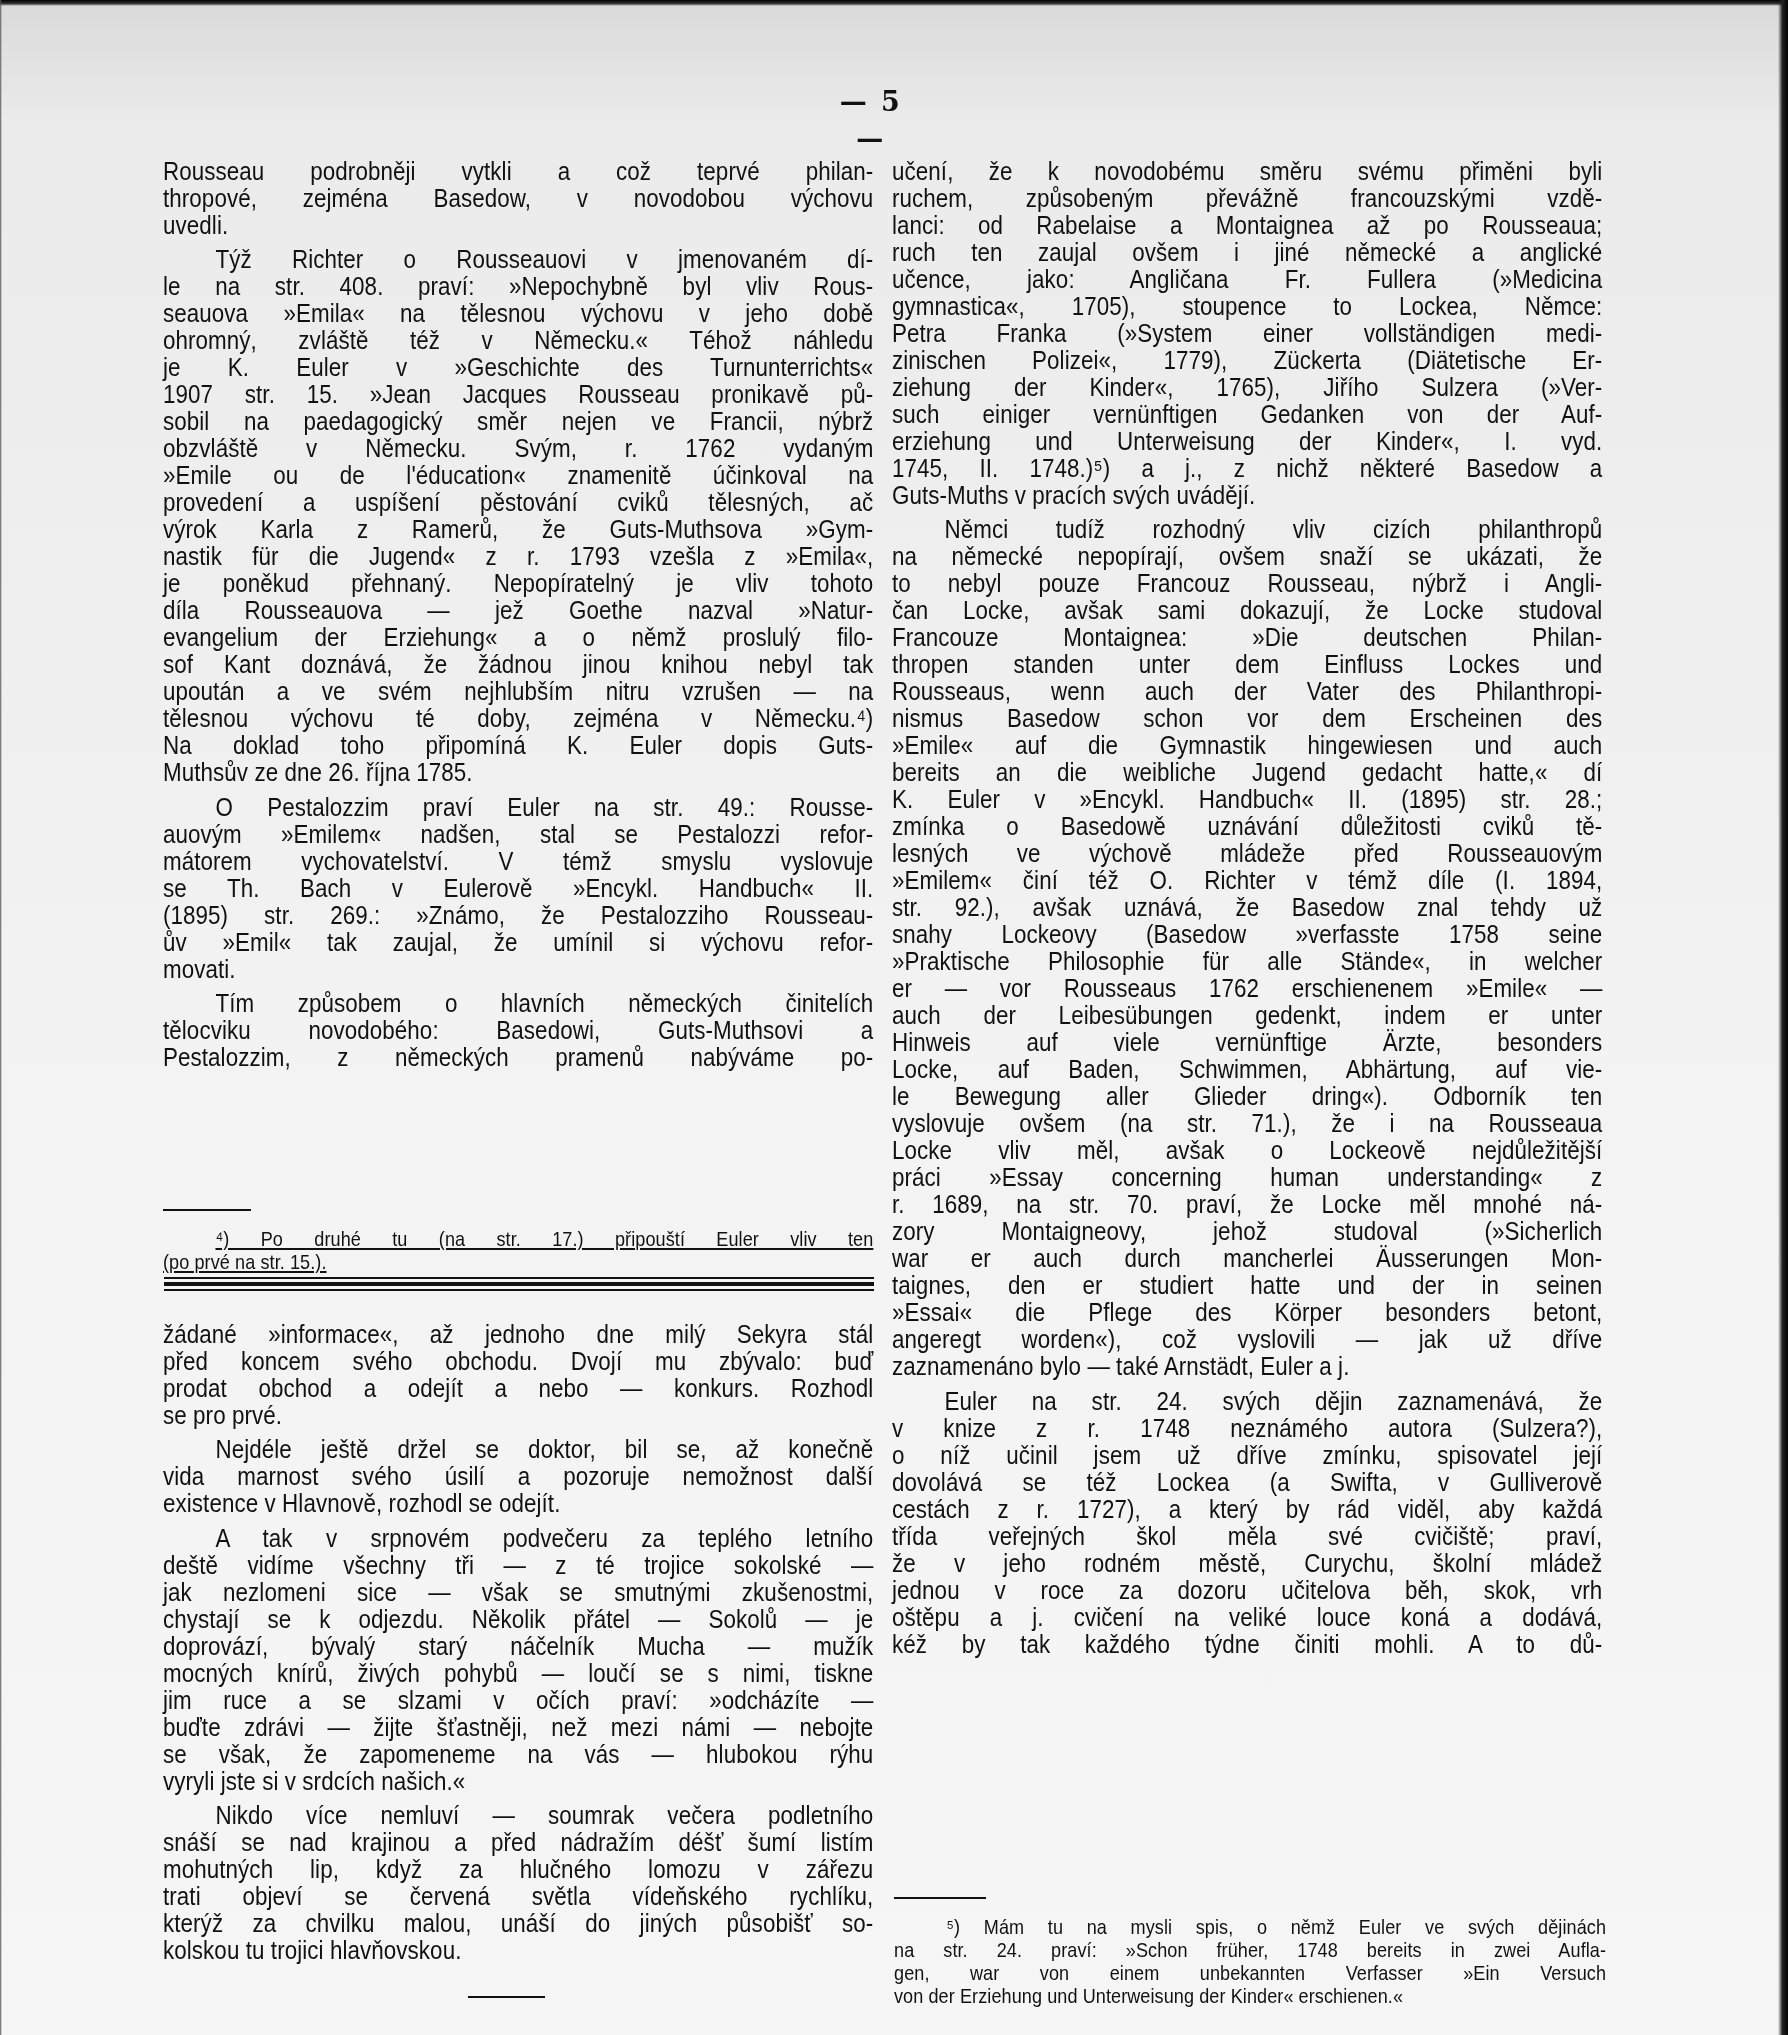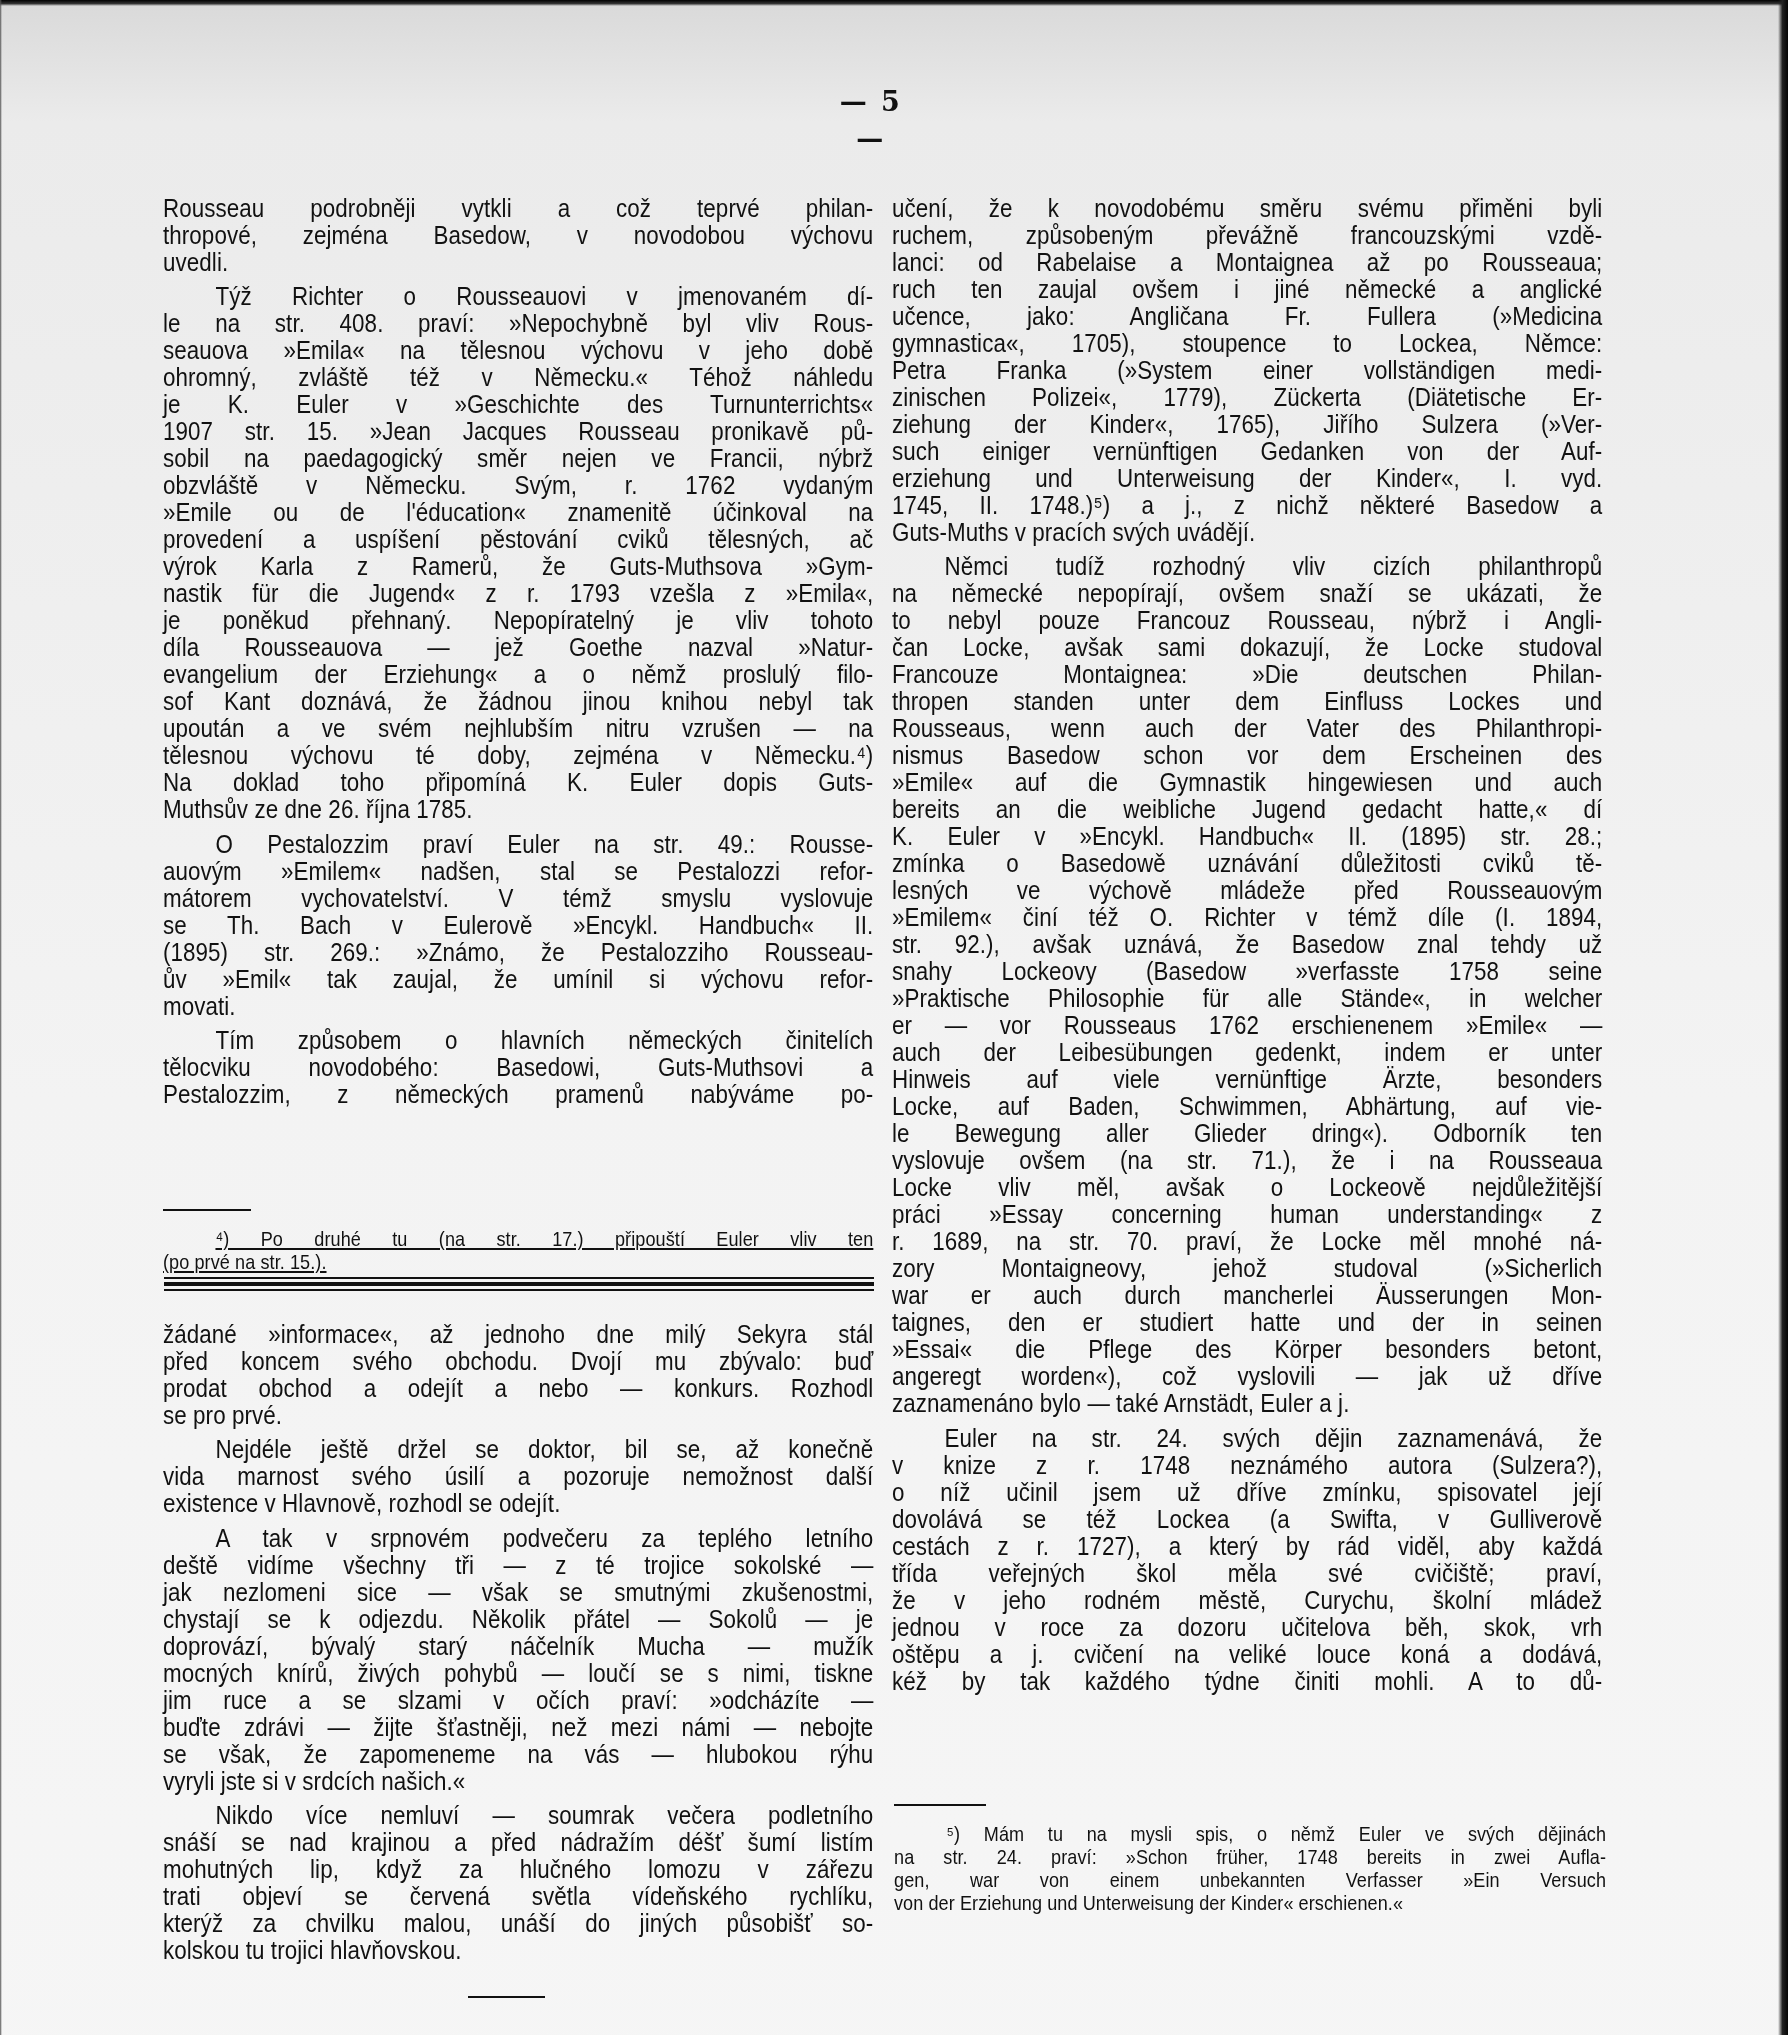--- a/index.html
+++ b/index.html
@@ -38,21 +38,20 @@
       font-family: "DejaVu Serif", serif;
       font-weight: bold;
       font-size: 27px;
       line-height: 37px;
       letter-spacing: 2.4px;
     }
     .column {
       position: absolute;
       top: 158px;
       width: 710px;
-      margin-top: 37px;
     }
     .col-left { left: 163px; }
     .col-right { left: 892px; width: 712px; }
     .para {
       margin: 0;
       font-size: 26px;
       line-height: 27px;
       text-align: justify;
       transform: scaleX(0.86);
       transform-origin: left top;
@@ -99,21 +98,21 @@
     }
     .fn-block-left {
       position: absolute;
       left: 163px;
       top: 1209px;
       text-decoration: underline;
     }
     .fn-block-right {
       position: absolute;
       left: 894px;
-      top: 1804px;
+      top: 1897px;
     }
     .left-lower {
       position: absolute;
       left: 163px;
       top: 1321px;
     }
   </style>
 </head>
 <body>
 

